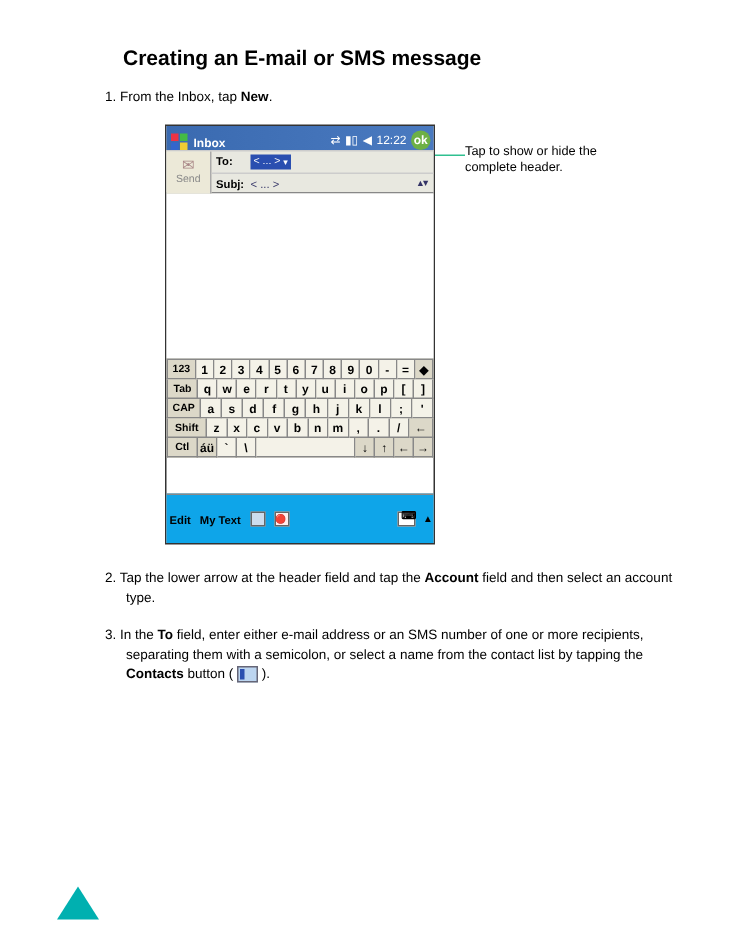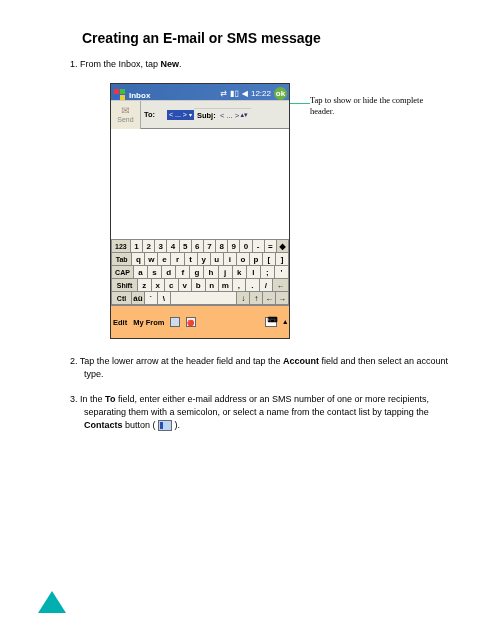--- a/index.html
+++ b/index.html
@@ -161,28 +161,29 @@
   }
   .kbd-row .key:first-child { border-left: 1px solid #888; }
   .key.wide { flex: 1.6; font-size: 7px; }
   .key.wider { flex: 2; font-size: 7px; }
   .key.bksp { flex: 1.2; }
   .key.space { flex: 5.5; }
   .key.dark { background: #dcd8c8; }
 
   .bottombar {
     height: 14px;
-    background: #fdba74;
+    background: #0ea5e9;
     border-top: 1px solid #888;
     display: flex;
     align-items: center;
     font-size: 7.5px;
     font-weight: bold;
     padding: 16px 2px;
     gap: 6px;
+    margin-top: 24px;
   }
   .bb-item { color: #000; }
   .bb-sep { flex: 1; }
   .bb-icon {
     width: 10px; height: 10px;
     border: 1px solid #666;
     background: #cde;
     font-size: 6px;
     display: inline-flex;
     align-items: center;
@@ -212,21 +213,20 @@
     top: 20px;
     width: 20px;
     height: 1px;
     background: #30c090;
   }
   .callout-text {
     font-size: 8.5px;
     color: #000;
     line-height: 1.3;
     padding-top: 12px;
-    font-family: Liberation Serif, serif;
   }
 
   
   .inline-icon {
     display: inline-flex;
     width: 14px; height: 11px;
     border: 1px solid #667;
     background: #bcd5f0;
     vertical-align: middle;
     align-items: center;
@@ -292,21 +292,21 @@
           <span class="ok-btn">ok</span>
         </span>
       </div>
 
       <div class="header-area">
         <div class="header-row" style="height:28px;">
           <div class="send-cell" style="height:28px;">
             <span class="env">✉</span>
             <span class="lbl">Send</span>
           </div>
-          <div style="flex:1;display:flex;flex-direction:row;">
+          <div style="flex:1;display:flex;flex-direction:column;">
             <div style="display:flex;align-items:center;height:14px;">
               <span class="hdr-label">To:</span>
               <span class="to-chip">
                 <span>&lt; ... &gt;</span>
                 <span class="dd">▾</span>
               </span>
             </div>
             <div style="display:flex;align-items:center;height:14px;border-top:1px solid #ccc;">
               <span class="hdr-label">Subj:</span>
               <span class="subj-text">&lt; ... &gt;</span>
@@ -386,21 +386,21 @@
           <div class="key space"> </div>
           <div class="key dark">↓</div>
           <div class="key dark">↑</div>
           <div class="key dark">←</div>
           <div class="key dark">→</div>
         </div>
       </div>
 
       <div class="bottombar">
         <span class="bb-item">Edit</span>
-        <span class="bb-item">My From</span>
+        <span class="bb-item">My Text</span>
         <span class="bb-icon"></span>
         <span class="bb-icon" style="background:#fee;">🔴</span>
         <span class="bb-sep"></span>
         <span class="kbdpop"></span>
         <span class="bb-arrow">▴</span>
       </div>
     </div>
 
     <div class="callout">
       <div class="callout-line"></div>

